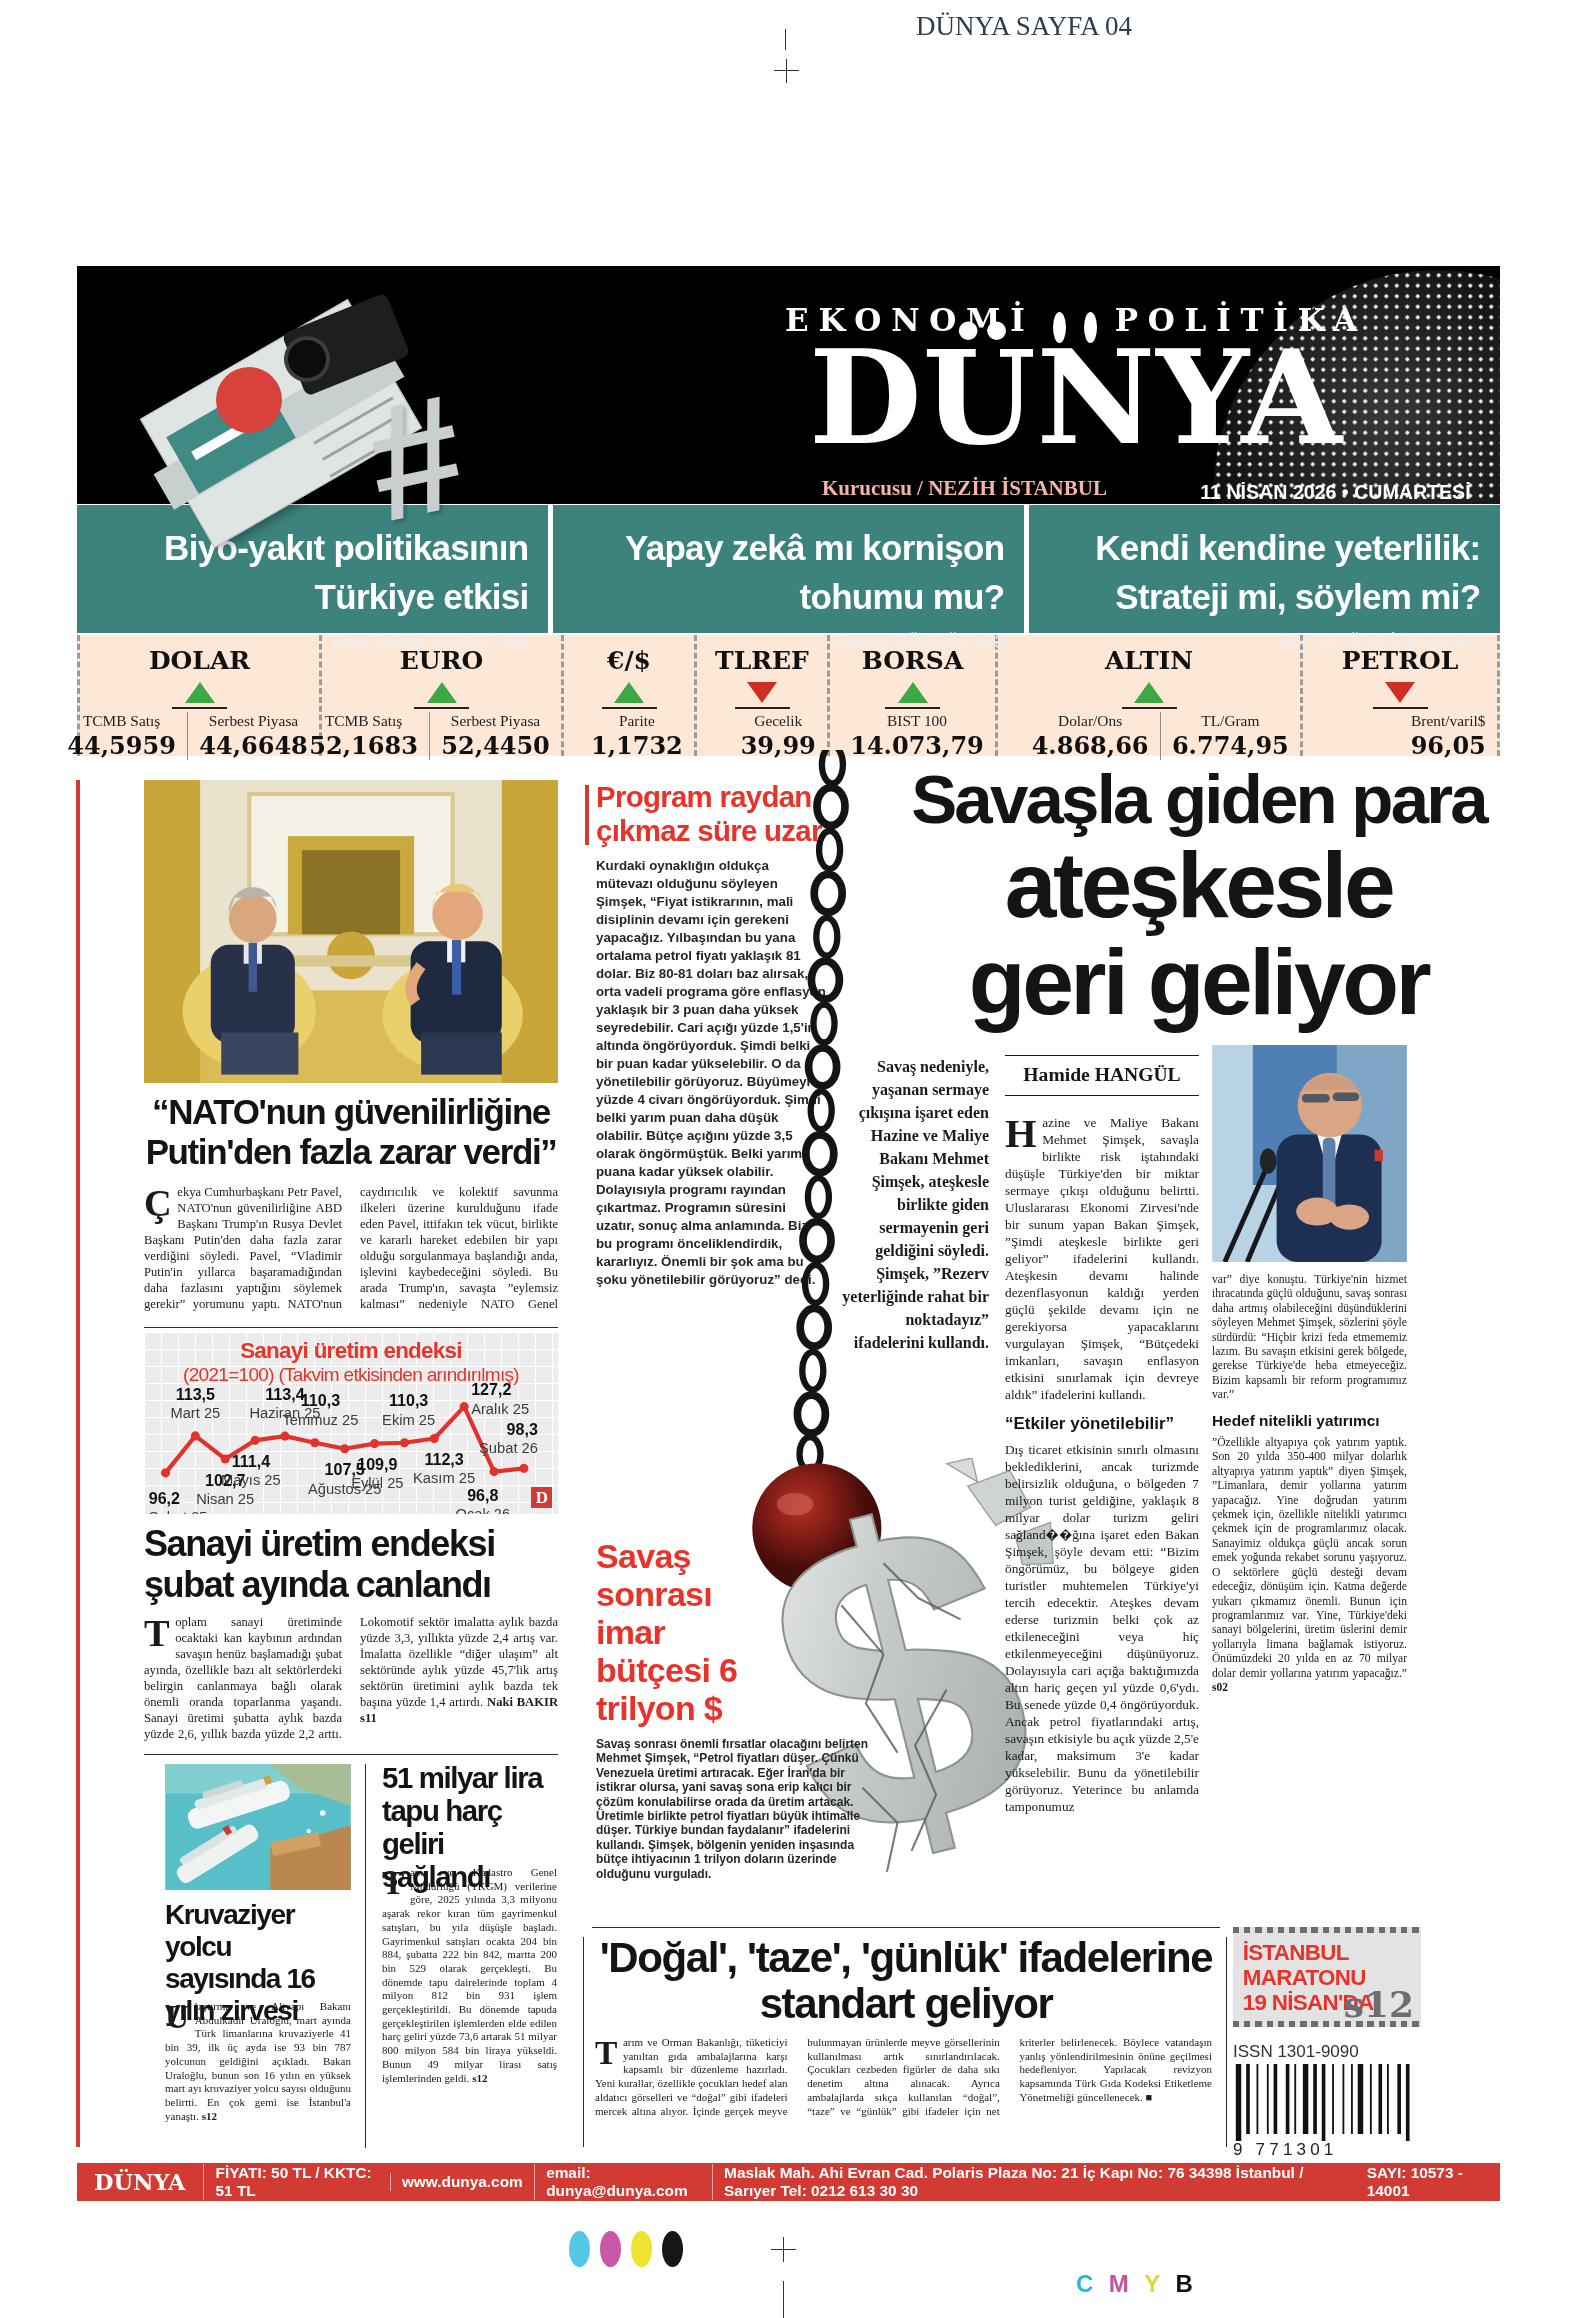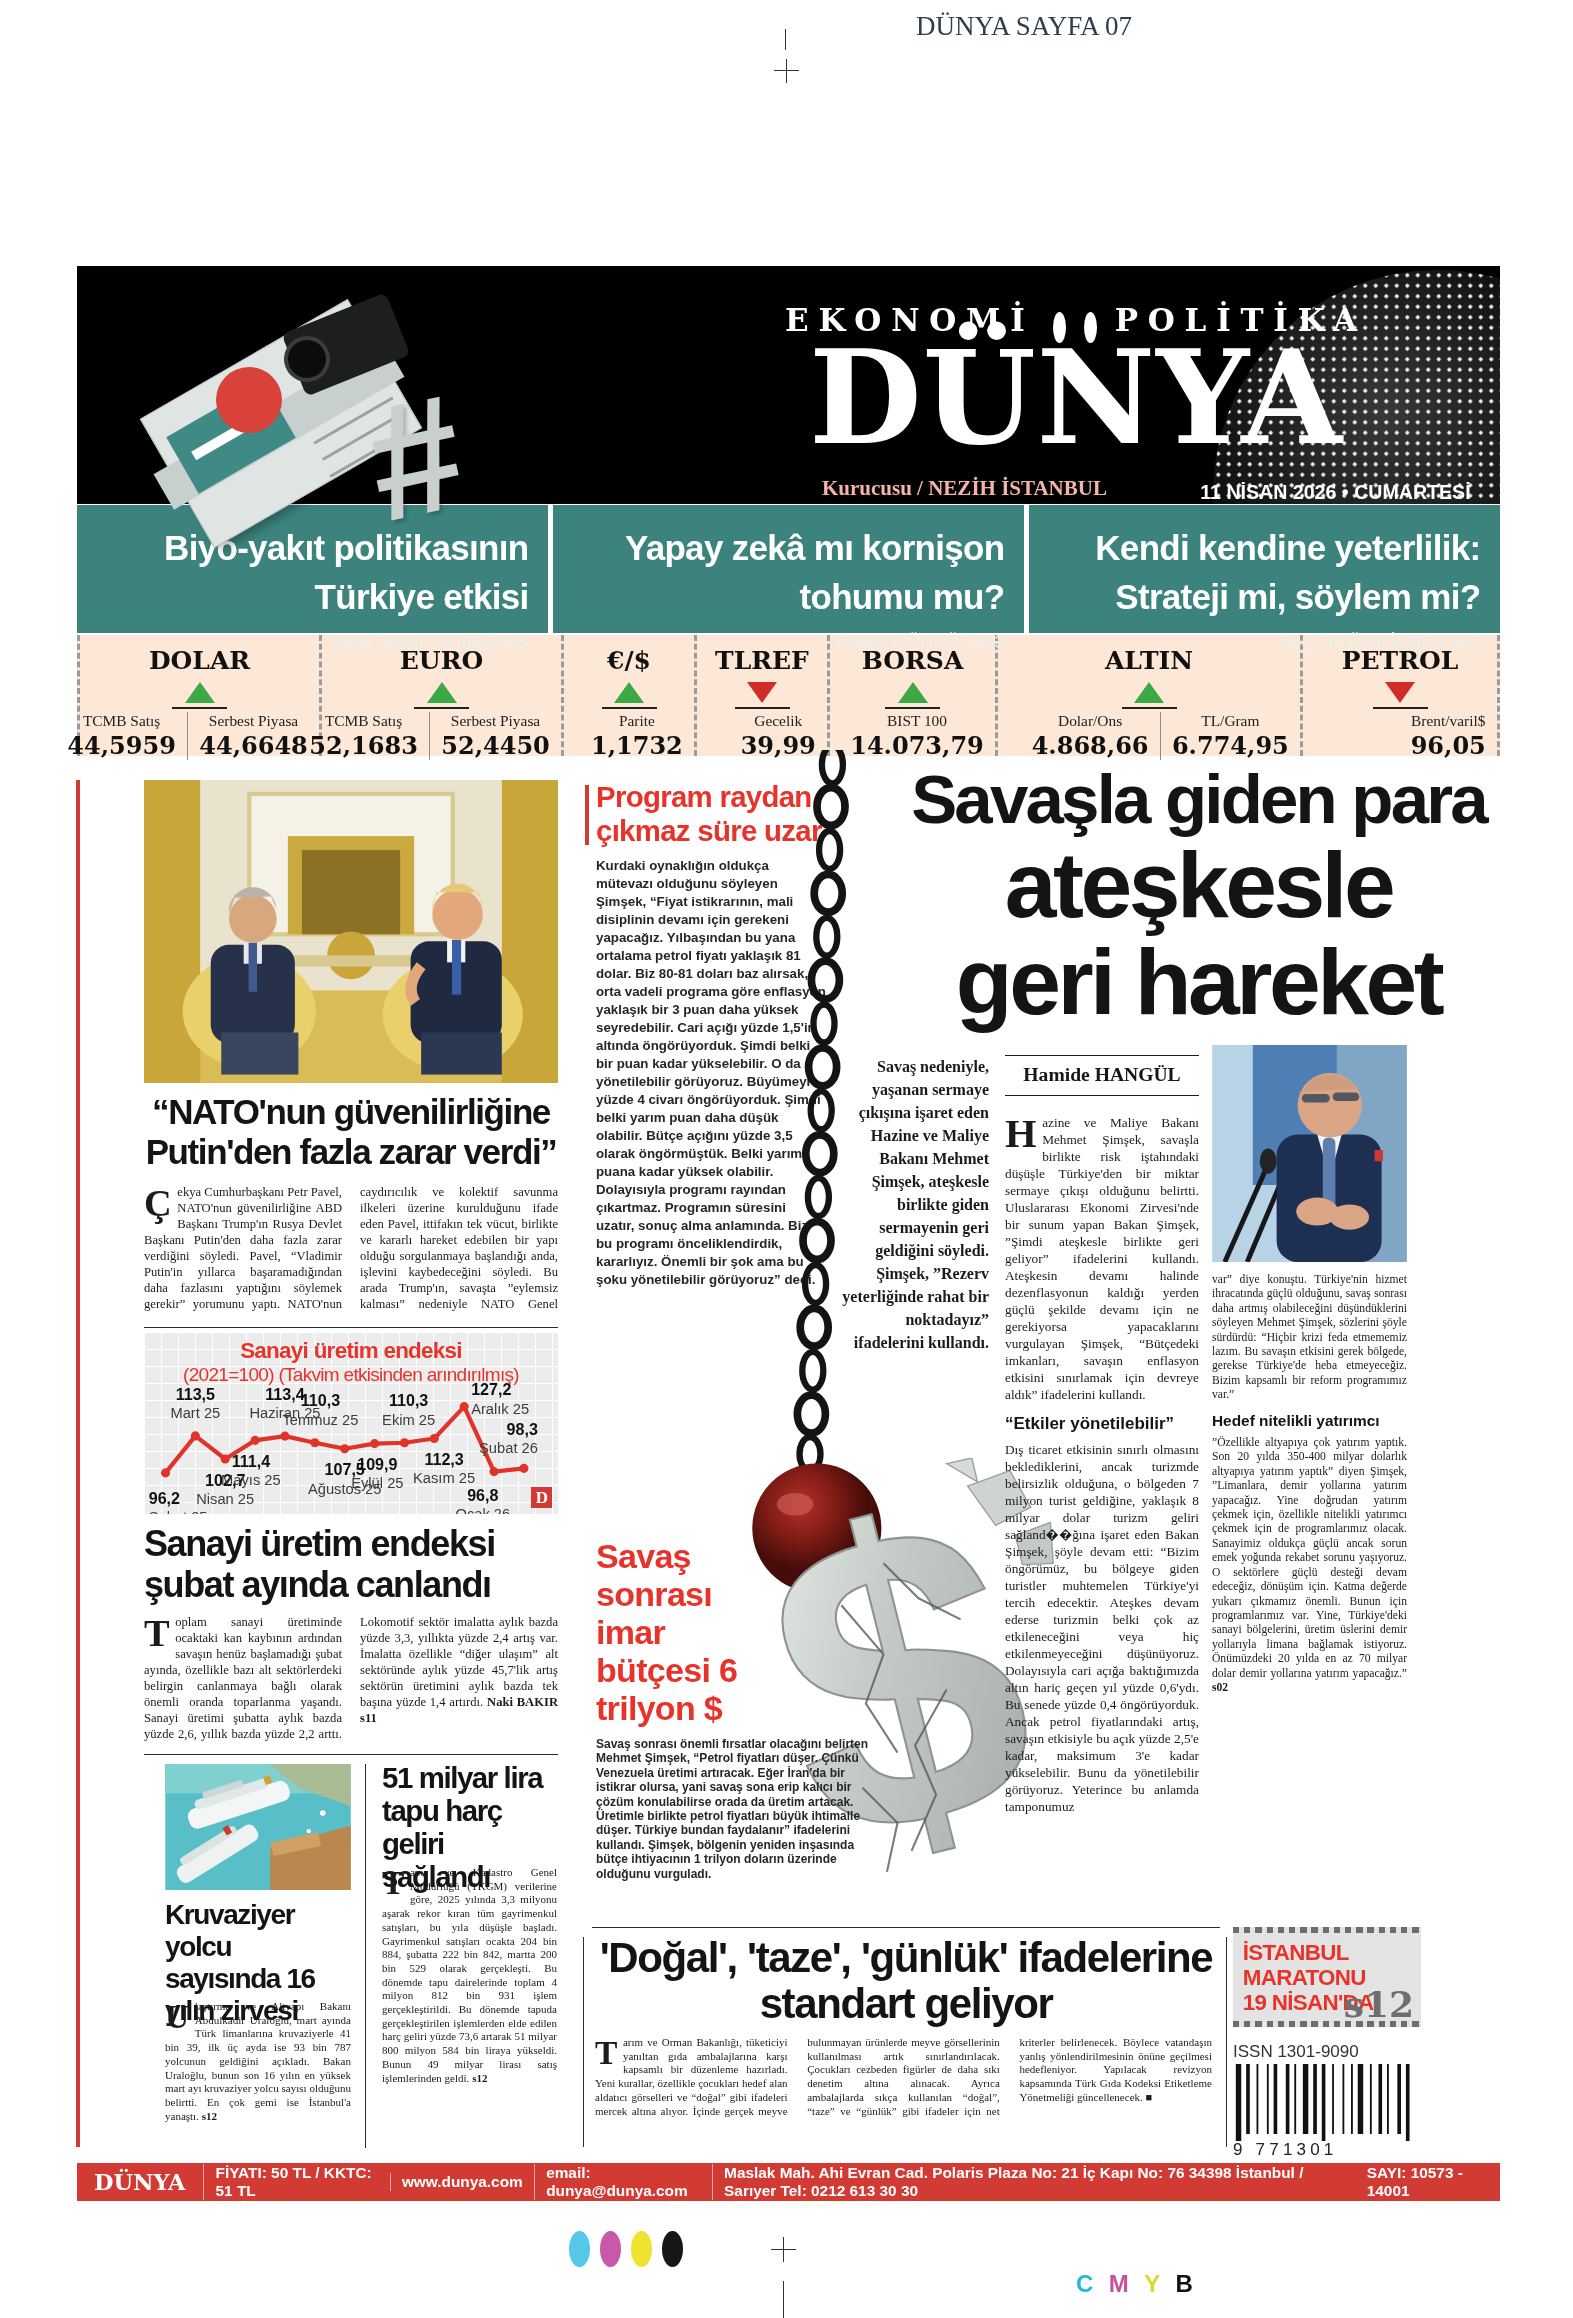--- a/index.html
+++ b/index.html
@@ -83,21 +83,21 @@
   .f-issue{margin-left:auto;font-size:15.4px;font-weight:700;}
   
   .mark{background:#333;}
   .cmyb{font-family:"Liberation Sans",sans-serif;font-weight:700;font-size:24px;letter-spacing:15.4px;}
 </style>
 </head>
 <body>
 
 <div id="page">
 
-  <div class="abs" style="left:916px;top:11.2px;font-family:'Liberation Serif',serif;font-size:27px;color:#2f3e4a;">DÜNYA SAYFA 07</div>
+  <div class="abs" style="left:916px;top:11.2px;font-family:'Liberation Serif',serif;font-size:27px;color:#2f3e4a;">DÜNYA SAYFA 04</div>
   <div class="abs mark" style="left:785px;top:29.4px;width:1.4px;height:21px;"></div>
   <div class="abs mark" style="left:774px;top:70px;width:25px;height:1.4px;"></div>
   <div class="abs mark" style="left:786px;top:59px;width:1.4px;height:24px;"></div>
 
   <div class="abs" id="masthead">
     <div id="globe"></div>
     <div class="mast-center">
       <div class="kicker">
         <span>EKONOMİ</span>
         <span class="kdot"></span>
@@ -418,21 +418,21 @@
   <div class="abs rule" style="left:583px;top:1937px;width:1.4px;height:210px;"></div>
   <div class="abs rule" style="left:1226px;top:1937px;width:1.4px;height:210px;"></div>
   <div class="abs headline" style="left:592px;top:1935px;width:628px;text-align:center;font-size:42px;line-height:46px;">'Doğal', 'taze', 'günlük' ifadelerine standart geliyor</div>
   <div class="abs body" style="left:595px;top:2036px;width:617px;height:114px;column-count:3;column-gap:19.6px;font-size:11px;line-height:13.7px;overflow:hidden;">
     <span class="dcap"><span class="dropcap">T</span>arım ve Orman Bakanlığı, tüketiciyi yanıltan gıda ambalajlarına karşı kapsamlı bir düzenleme hazırladı. Yeni kurallar, özellikle çocukları hedef alan aldatıcı görselleri ve “doğal” gibi ifadeleri mercek altına alıyor. İçinde gerçek meyve bulunmayan ürünlerde meyve görsellerinin kullanılması artık sınırlandırılacak. Çocukları cezbeden figürler de daha sıkı denetim altına alınacak. Ayrıca ambalajlarda sıkça kullanılan “doğal”, “taze” ve “günlük” gibi ifadeler için net kriterler belirlenecek. Böylece vatandaşın yanlış yönlendirilmesinin önüne geçilmesi hedefleniyor. Yapılacak revizyon kapsamında Türk Gıda Kodeksi Etiketleme Yönetmeliği güncellenecek. ■</span>
   </div>
 
   <div class="abs" style="left:897px;top:763px;width:603px;text-align:center;">
     <div class="headline" style="font-size:69px;line-height:74px;letter-spacing:-2.8px;">Savaşla giden para</div>
     <div class="headline" style="font-size:93px;line-height:97px;letter-spacing:-3.5px;">ateşkesle</div>
-    <div class="headline" style="font-size:93px;line-height:97px;letter-spacing:-3.5px;">geri hareket</div>
+    <div class="headline" style="font-size:93px;line-height:97px;letter-spacing:-3.5px;">geri geliyor</div>
   </div>
 
   <div class="abs" style="left:839px;top:1055px;width:150px;text-align:right;font-family:'Liberation Serif',serif;font-weight:700;font-size:16px;line-height:23px;color:#1b1b1b;">Savaş nedeniyle, yaşanan sermaye çıkışına işaret eden Hazine ve Maliye Bakanı Mehmet Şimşek, ateşkesle birlikte giden sermayenin geri geldiğini söyledi. Şimşek, ”Rezerv yeterliğinde rahat bir noktadayız” ifadelerini kullandı.</div>
 
   <div class="abs" style="left:1005px;top:1055px;width:194px;">
     <div style="border-top:1.4px solid #1b1b1b;border-bottom:1.4px solid #1b1b1b;text-align:center;padding:8.4px 0;
                 font-family:'Liberation Serif',serif;font-weight:700;font-size:19.6px;">Hamide HANGÜL</div>
     <div class="body" style="margin-top:18px;font-size:13.3px;line-height:17px;">
       <span class="dcap big"><span class="dropcap">H</span>azine ve Maliye Bakanı Mehmet Şimşek, savaşla birlikte risk iştahındaki düşüşle Türkiye'den bir miktar sermaye çıkışı olduğunu belirtti. Uluslararası Ekonomi Zirvesi'nde bir sunum yapan Bakan Şimşek, ”Şimdi ateşkesle birlikte geri geliyor” ifadelerini kullandı. Ateşkesin devamı halinde dezenflasyonun kaldığı yerden güçlü şekilde devamı için ne gerekiyorsa yapacaklarını vurgulayan Şimşek, “Bütçedeki imkanları, savaşın enflasyon etkisini sınırlamak için devreye aldık” ifadelerini kullandı.</span>
     </div>

